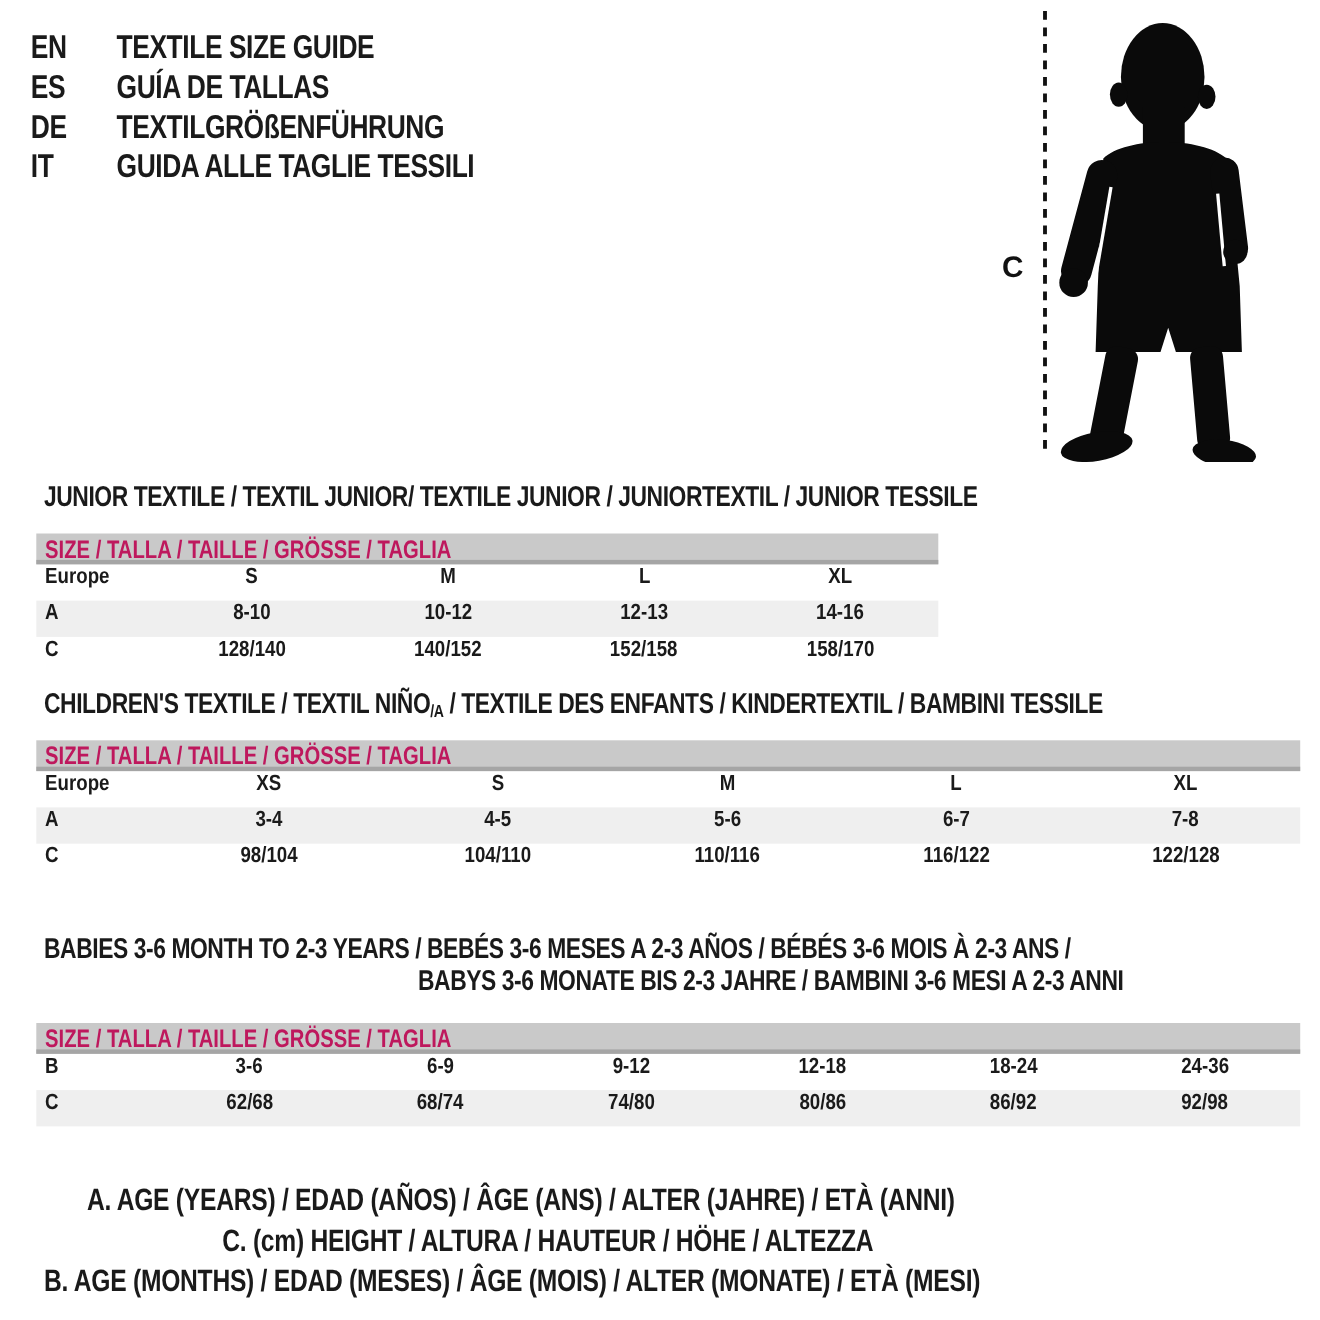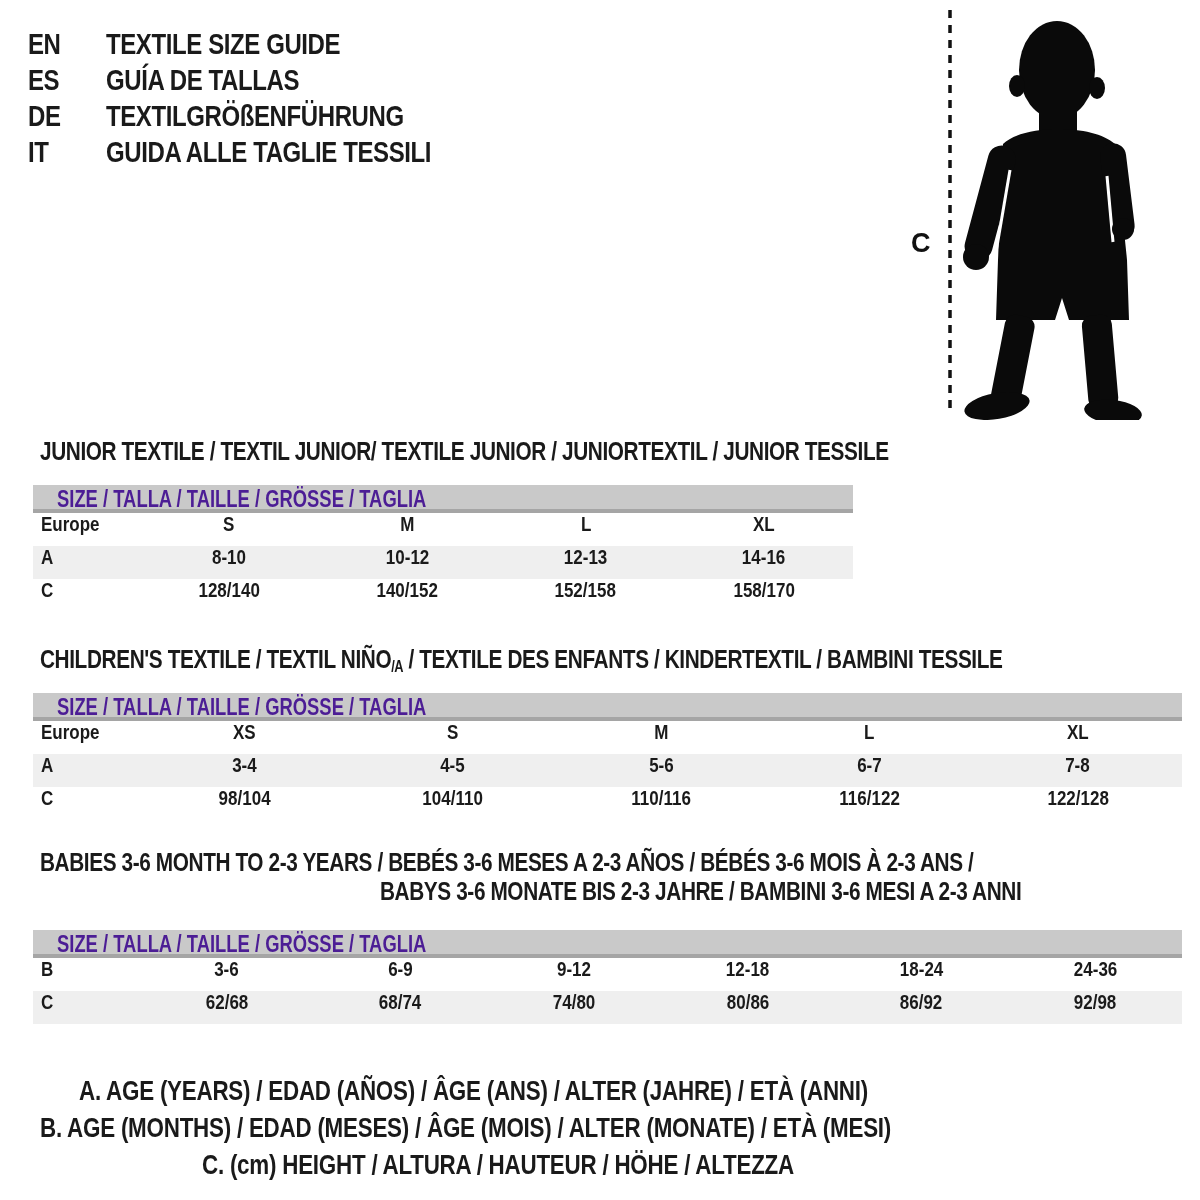--- a/index.html
+++ b/index.html
@@ -18,34 +18,34 @@
   .lang-block { position:absolute; left:28px; top:26px; }
   .lang-row   { display:flex; height:36px; align-items:center; font-size:30px; letter-spacing:-0.5px; }
   .lang-code  { width:78px; }
 
   
   .figure { position:absolute; left:895px; top:8px; width:270px; height:412px; }
 
   
   .sec { position:absolute; left:33px; }
   .sec-junior   { top:437px; width:820px;  }
-  .sec-children { top:645px; width:1149px; }
+  .sec-children { top:625px; width:1149px; }
   .sec-babies   { top:848px; width:1149px; }
 
   .sec-heading  { padding-left:7px; font-size:26px; letter-spacing:-0.5px; }
   .heading-line { height:29px; line-height:29px;text-align:right; }
   .sub { font-size:16px; vertical-align:-4px; }
 
   .size-bar {
     margin-top:19px;
     height:28px; line-height:28px;
     background:#c9c9c9;
     border-bottom:4px solid #a5a5a5;
-    font-size:23px; color:#4c1d95;
-    padding-left:24px;
+    font-size:23px; color:#be185d;
+    padding-left:8px;
   }
   .sec-babies .size-bar { margin-top:24px; }
 
   .row { display:flex; height:33px; align-items:flex-start; font-size:20px; }
   .row.shaded { background:#efefef; }
   .cell.lab { width:107px; padding-left:8px; }
   .cell.lab .cond { transform:scaleX(0.85); }
   .cell.val { flex:1; text-align:center; }
 
   
@@ -193,15 +193,15 @@
           <div class="cell val"><span class="condc">80/86</span></div>
           <div class="cell val"><span class="condc">86/92</span></div>
           <div class="cell val"><span class="condc">92/98</span></div>
         </div>
       </div>
     </section>
   </div>
 
 <div class="legend">
     <div class="legend-line"><span class="cond">A. AGE (YEARS) / EDAD (AÑOS) / ÂGE (ANS) / ALTER (JAHRE) / ETÀ (ANNI)</span></div>
+    <div class="legend-line"><span class="cond">C. (cm) HEIGHT / ALTURA / HAUTEUR / HÖHE / ALTEZZA</span></div>
     <div class="legend-line"><span class="cond">B. AGE (MONTHS) / EDAD (MESES) / ÂGE (MOIS) / ALTER (MONATE) / ETÀ (MESI)</span></div>
-    <div class="legend-line"><span class="cond">C. (cm) HEIGHT / ALTURA / HAUTEUR / HÖHE / ALTEZZA</span></div>
   </div>
 
 </body></html>

